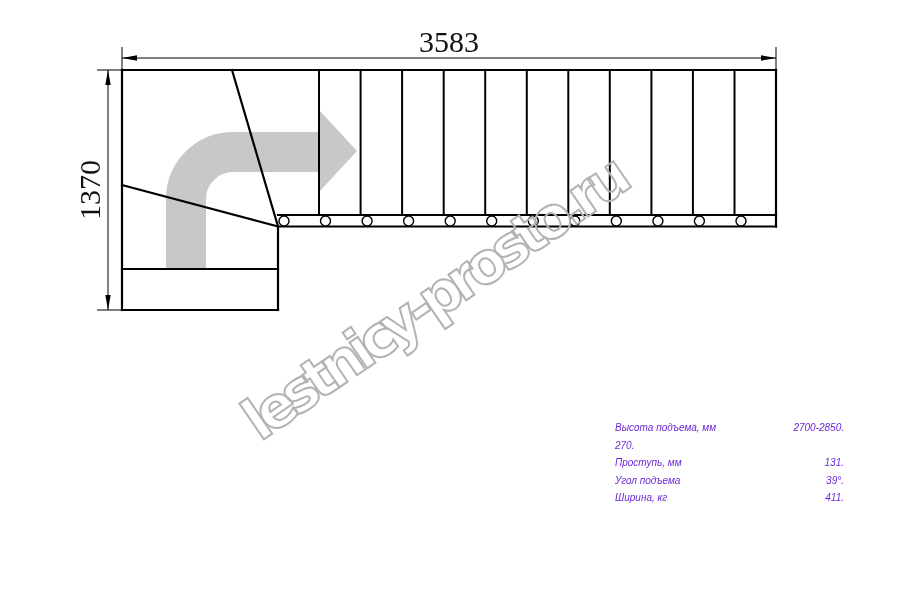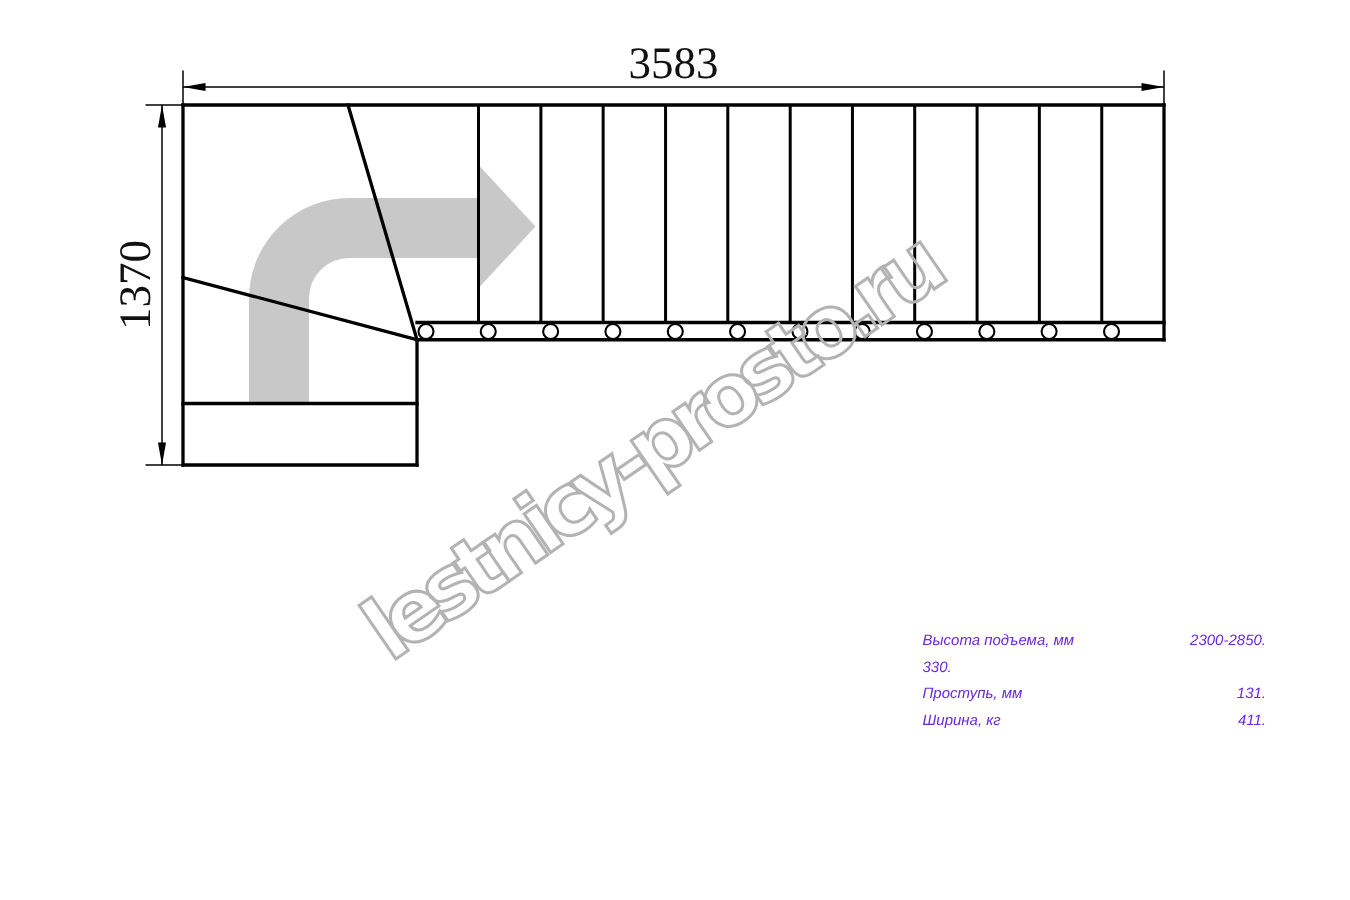--- a/index.html
+++ b/index.html
@@ -99,27 +99,31 @@
       <polygon class="dim-arrow" points="108,310 105.3,295 110.7,295"></polygon>
       <text class="dim-text" x="100" y="190" text-anchor="middle" transform="rotate(-90 100 190)">1370</text>
     </g>
 
     <text class="watermark" x="260" y="442" transform="rotate(-34.5 260 442)" textLength="455" lengthAdjust="spacing" stroke="#b3b3b3">lestnicy-prosto.ru</text>
   </svg>
 
   <div class="specs">
     <div class="spec-row">
       <span>Высота подъема, мм</span>
-      <span>2300-2850.</span>
+      <span>2700-2850.</span>
     </div>
     <div class="spec-row">
-      <span>330.</span>
+      <span>270.</span>
     </div>
     <div class="spec-row">
       <span>Проступь, мм</span>
       <span>131.</span>
+    </div>
+    <div class="spec-row">
+      <span>Угол подъема</span>
+      <span>39°.</span>
     </div>
     <div class="spec-row">
       <span>Ширина, кг</span>
       <span>411.</span>
     </div>
   </div>
 </div>
 
 </body></html>

